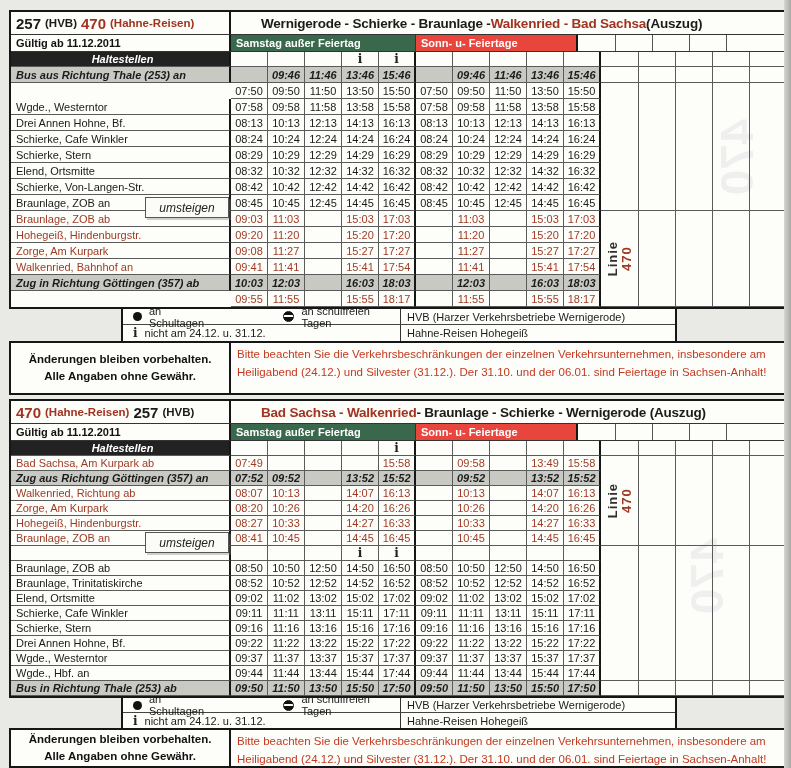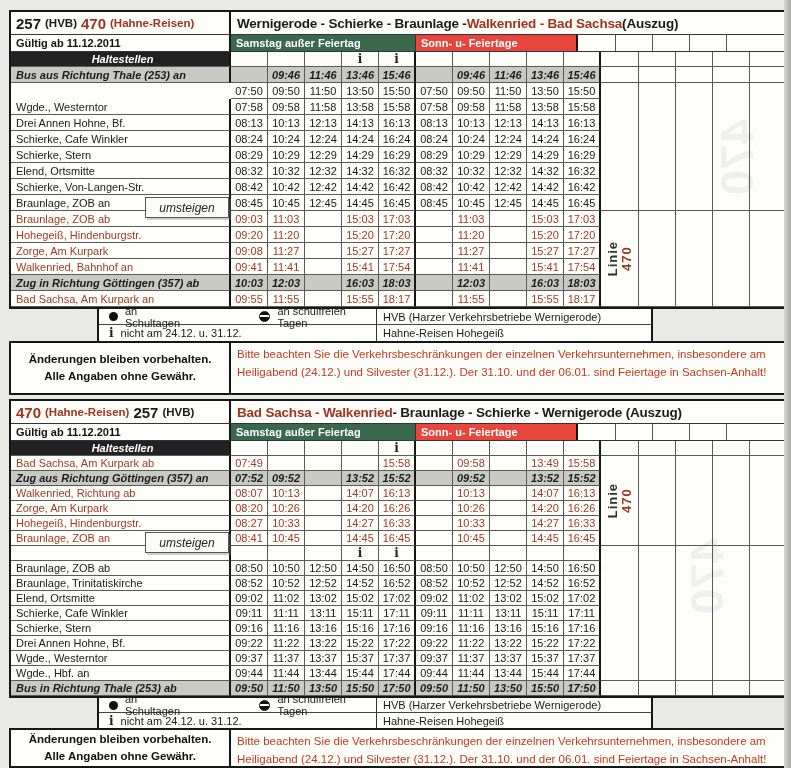--- a/index.html
+++ b/index.html
@@ -3,21 +3,21 @@
 <meta charset="utf-8">
 <style>
   html,body{margin:0;padding:0;background:#e4e4e0;font-family:"Liberation Sans",sans-serif;
     -webkit-font-smoothing:antialiased;}
   .page{position:relative;width:791px;height:768px;background:#e9e9e5;overflow:hidden;}
   .scan-edge{position:absolute;right:0;top:0;width:7px;height:100%;
     background:linear-gradient(to right,#d6d6d2,#a8a8a4);}
   .tt{position:absolute;left:9px;width:780px;}
   .tt-top{border:2px solid #161616;background:#fdfdfa;}
   
-  .tt-head{display:flex;border-bottom:1px solid #333;height:22px;}
+  .tt-head{display:flex;border-bottom:1px solid #333;height:22px;gap:24px;}
   .rt-cell{width:220px;box-sizing:border-box;border-right:2px solid #161616;height:100%;
     display:flex;align-items:center;padding-left:5px;gap:4px;white-space:nowrap;}
   .ttl-cell{flex:1;height:100%;display:flex;align-items:center;padding-left:6px;white-space:nowrap;}
   .rnum{font-weight:bold;font-size:15px;letter-spacing:0;}
   .rop{font-size:11.5px;font-weight:bold;}
   .c-dark{color:#1b1b1b;} .c-red{color:#a03420;}
   .ttl-part{font-weight:bold;font-size:13.5px;letter-spacing:-0.2px;}
   
   .tt-band{display:flex;border-bottom:1px solid #333;height:16px;font-size:11px;}
   .band-cell{box-sizing:border-box;height:100%;display:flex;align-items:center;}
@@ -38,21 +38,21 @@
   .cell.conn{background:#c9c9c4;font-weight:bold;font-style:italic;color:#1b1b1b;}
   .cell.redtx{color:#9e3a24;}
   .cell.noB{border-right:none;}
   .sym-i{font-family:"DejaVu Serif",serif;font-weight:bold;font-size:12px;line-height:1;color:#222;}
   .linie-rel{position:relative;}
   .vert-wrap{position:absolute;inset:0;display:flex;align-items:center;justify-content:center;}
   .vert-in{transform:rotate(-90deg);text-align:center;line-height:1.05;font-size:13px;
     font-weight:bold;letter-spacing:1px;white-space:nowrap;}
   .vert-l1{color:#2e2e2e;} .vert-l2{color:#9e3a24;}
   
-  .tt-legend{margin-left:88px;width:556px;box-sizing:border-box;
+  .tt-legend{margin-left:112px;width:556px;box-sizing:border-box;
     border-left:2px solid #161616;border-right:2px solid #161616;background:#fdfdfa;font-size:11px;color:#1b1b1b;}
   .lg-row{display:flex;align-items:center;box-sizing:border-box;}
   .lg-row.first{border-bottom:1px solid #444;}
   .lg-left{width:278px;box-sizing:border-box;border-right:1px solid #333;height:100%;
     display:flex;align-items:center;padding-left:10px;gap:7px;}
   .lg-right{flex:1;padding-left:6px;display:flex;align-items:center;}
   .ic-full{width:9px;height:9px;border-radius:50%;background:#111;display:inline-block;flex:none;}
   .ic-half{width:9px;height:9px;border-radius:50%;display:inline-block;flex:none;
     background:linear-gradient(to bottom,#111 38%,#fff 38%,#fff 58%,#111 58%);border:1px solid #111;}
   .lg-gap{width:52px;flex:none;}
@@ -288,21 +288,20 @@
             <div class="cell tc conn" style="grid-area: 15 / 2;">10:03</div>
             <div class="cell tc conn" style="grid-area: 15 / 3;">12:03</div>
             <div class="cell tc conn" style="grid-area: 15 / 4;"></div>
             <div class="cell tc conn" style="grid-area: 15 / 5;">16:03</div>
             <div class="cell tc br2 conn" style="grid-area: 15 / 6;">18:03</div>
             <div class="cell tc conn" style="grid-area: 15 / 7;"></div>
             <div class="cell tc conn" style="grid-area: 15 / 8;">12:03</div>
             <div class="cell tc conn" style="grid-area: 15 / 9;"></div>
             <div class="cell tc conn" style="grid-area: 15 / 10;">16:03</div>
             <div class="cell tc br2 conn" style="grid-area: 15 / 11;">18:03</div>
-            <div class="cell lab redtx" style="grid-area: 16 / 1;">Bad Sachsa, Am Kurpark an</div>
             <div class="cell tc redtx" style="grid-area: 16 / 2;">09:55</div>
             <div class="cell tc redtx" style="grid-area: 16 / 3;">11:55</div>
             <div class="cell tc redtx" style="grid-area: 16 / 4;"></div>
             <div class="cell tc redtx" style="grid-area: 16 / 5;">15:55</div>
             <div class="cell tc br2 redtx" style="grid-area: 16 / 6;">18:17</div>
             <div class="cell tc redtx" style="grid-area: 16 / 7;"></div>
             <div class="cell tc redtx" style="grid-area: 16 / 8;">11:55</div>
             <div class="cell tc redtx" style="grid-area: 16 / 9;"></div>
             <div class="cell tc redtx" style="grid-area: 16 / 10;">15:55</div>
             <div class="cell tc br2 redtx" style="grid-area: 16 / 11;">18:17</div>

